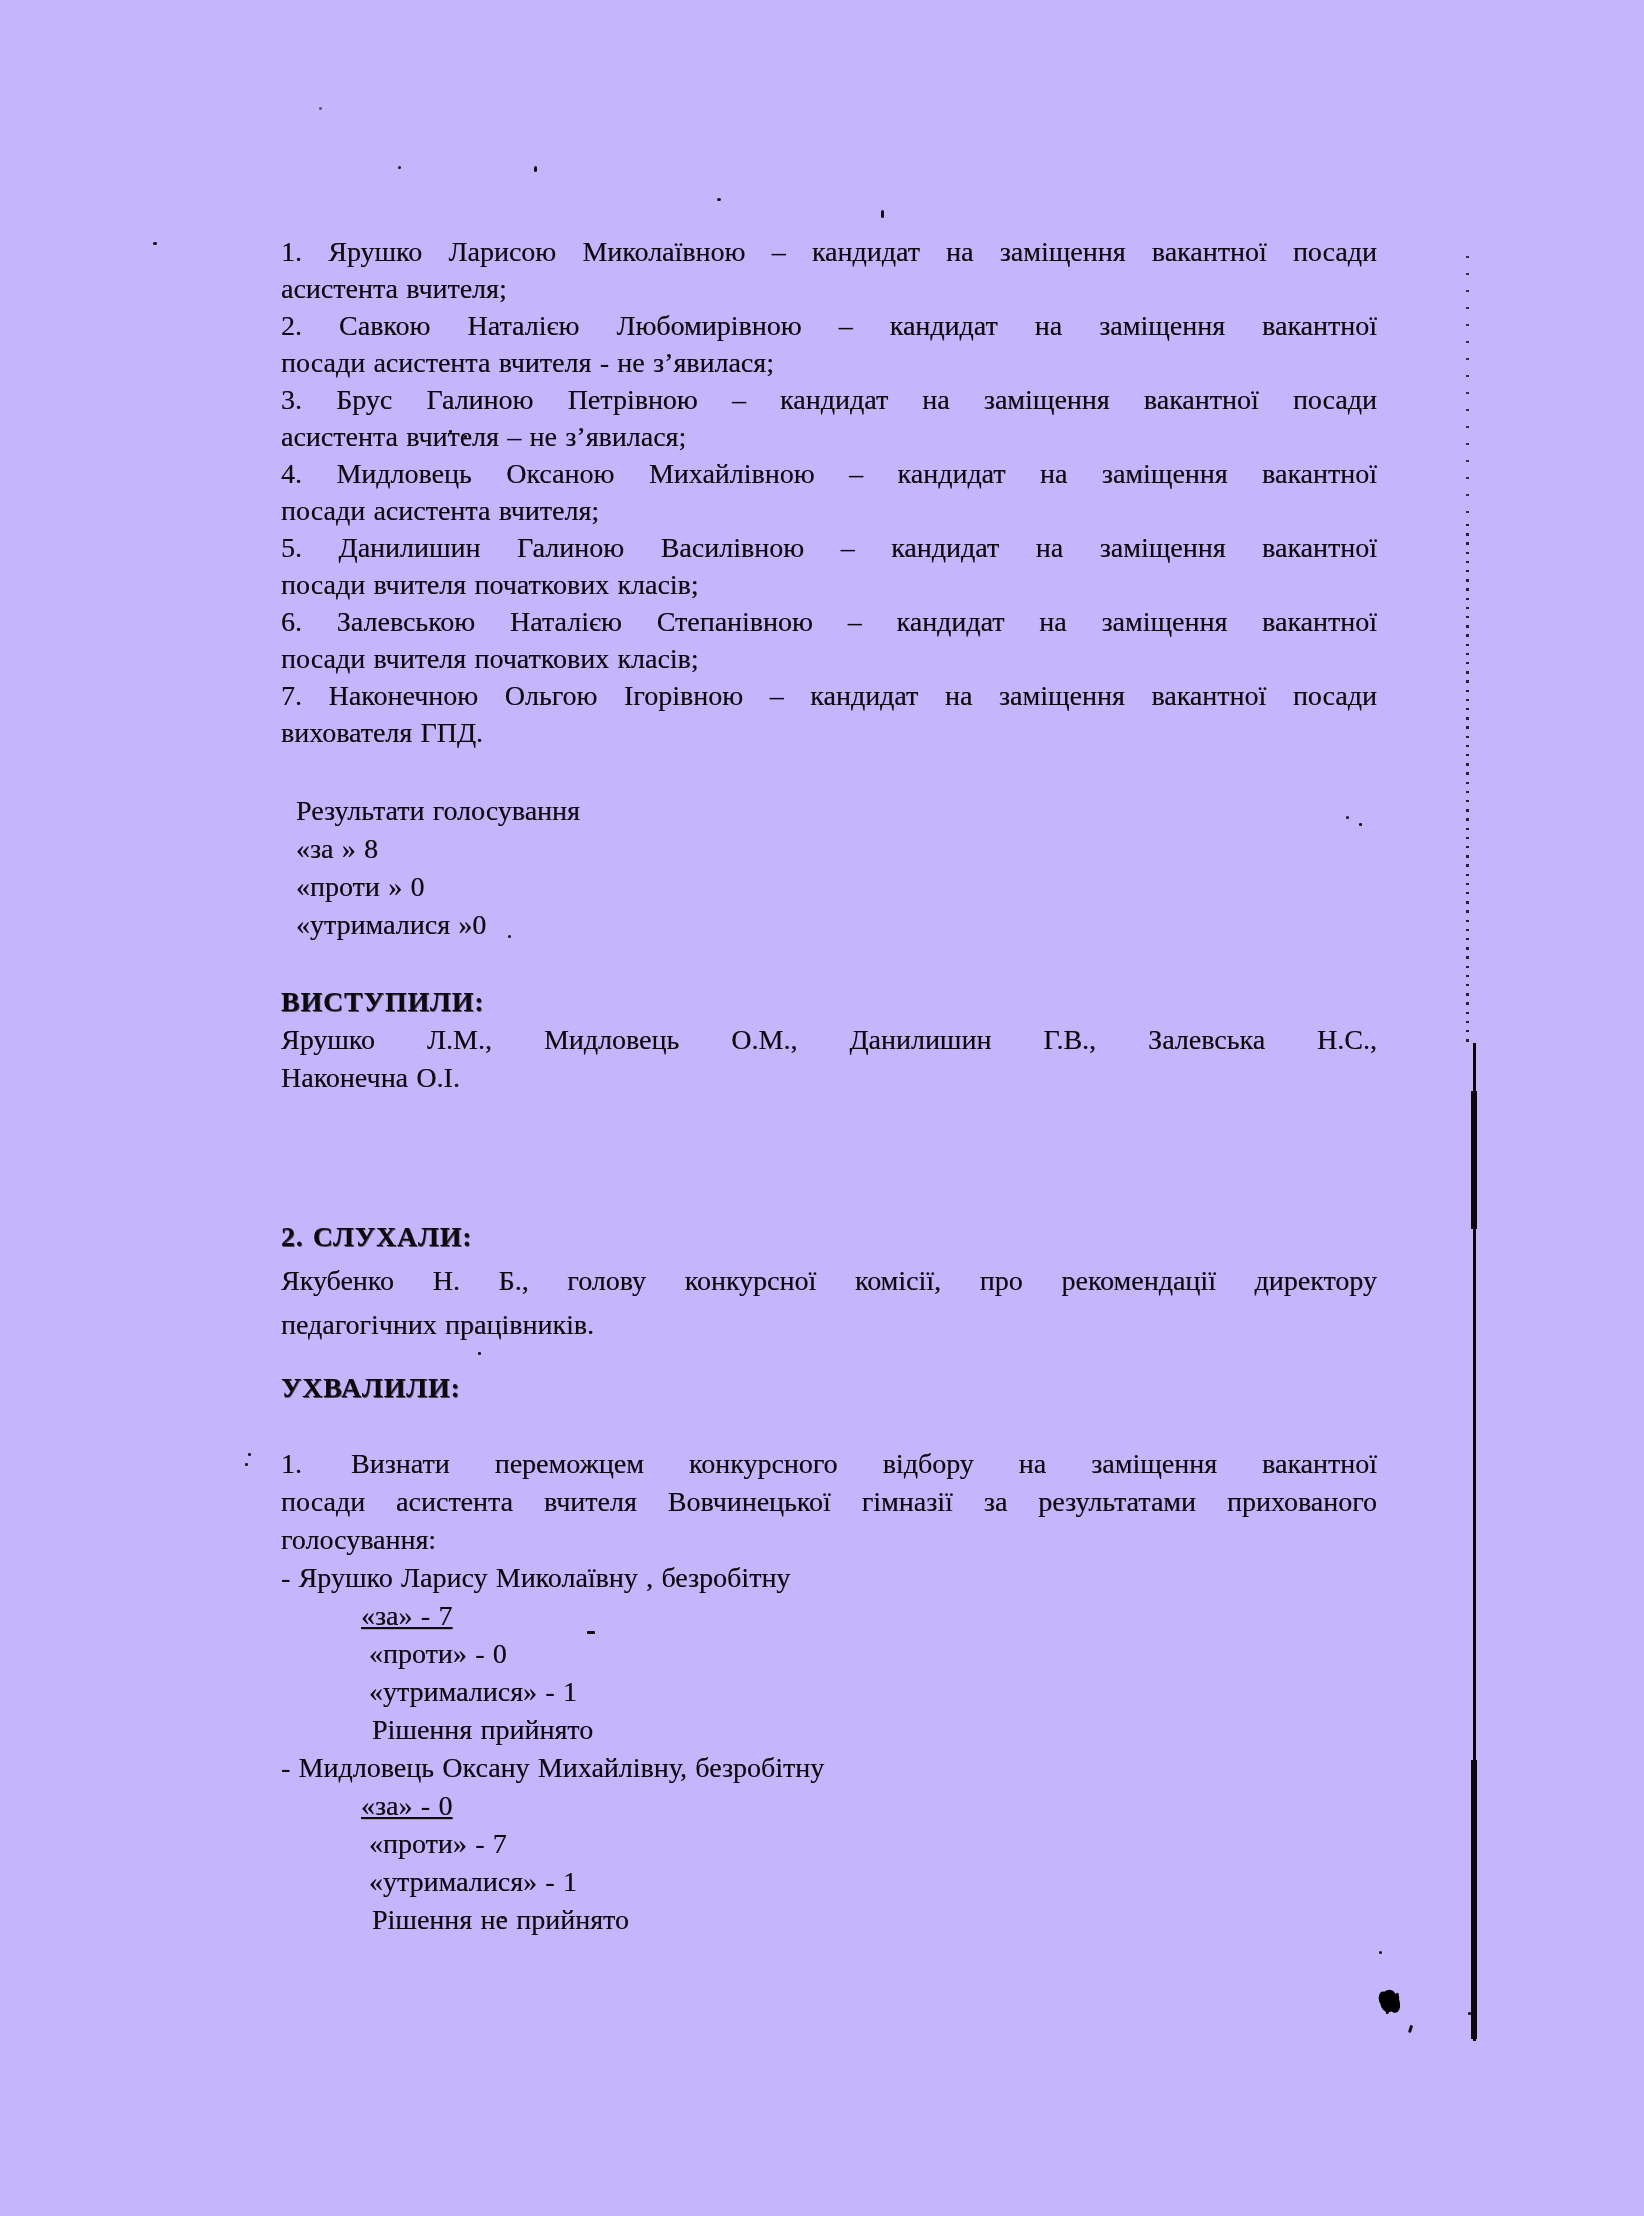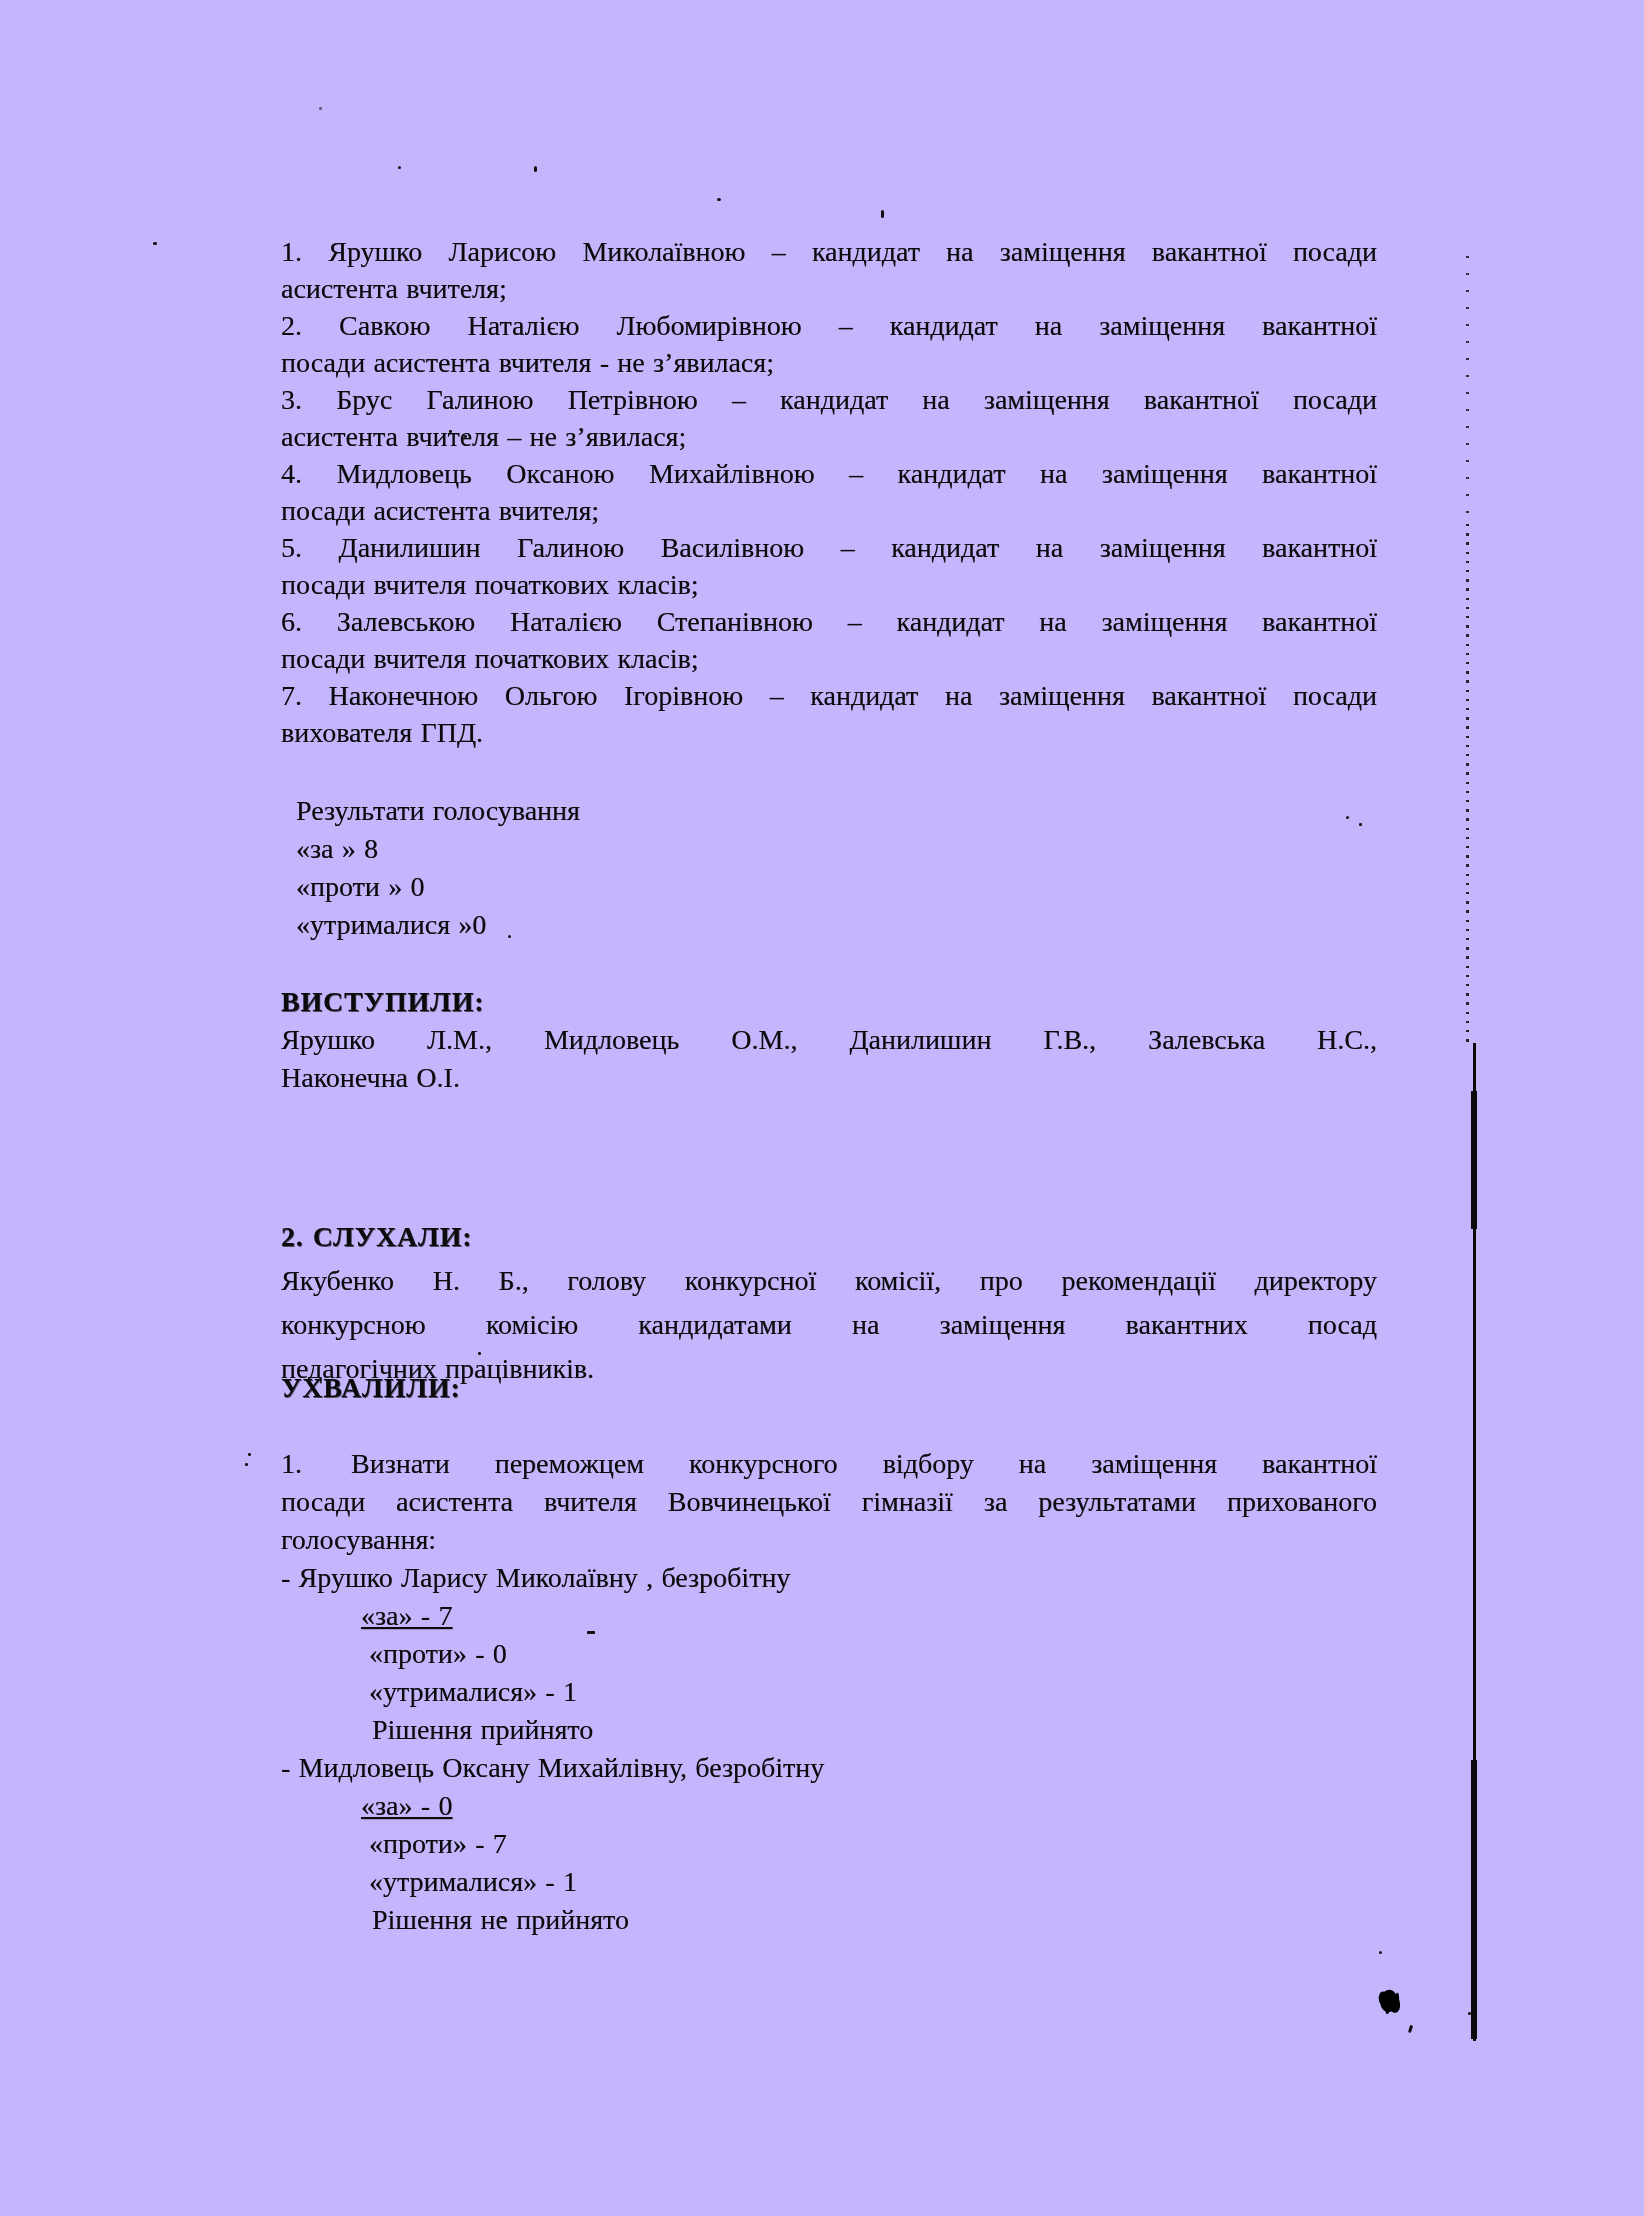--- a/index.html
+++ b/index.html
@@ -93,21 +93,20 @@
 
     <section class="sec sec-speakers">
       <div class="ln b">ВИСТУПИЛИ:</div>
       <div class="ln j">Ярушко Л.М., Мидловець О.М., Данилишин Г.В., Залевська Н.С.,</div>
       <div class="ln">Наконечна О.І.</div>
     </section>
 
     <section class="sec sec-heard">
       <div class="ln b">2. СЛУХАЛИ:</div>
       <div class="ln j">Якубенко Н. Б., голову конкурсної комісії, про рекомендації директору</div>
-      <div class="ln j">конкурсною комісію кандидатами на заміщення вакантних посад</div>
       <div class="ln">педагогічних працівників.</div>
     </section>
 
     <section class="sec sec-resolved-h">
       <div class="ln b">УХВАЛИЛИ:</div>
     </section>
 
     <section class="sec sec-resolution">
       <div class="ln j">
         <span class="num-tab">1.</span><span>Визнати переможцем конкурсного відбору на заміщення вакантної</span>

